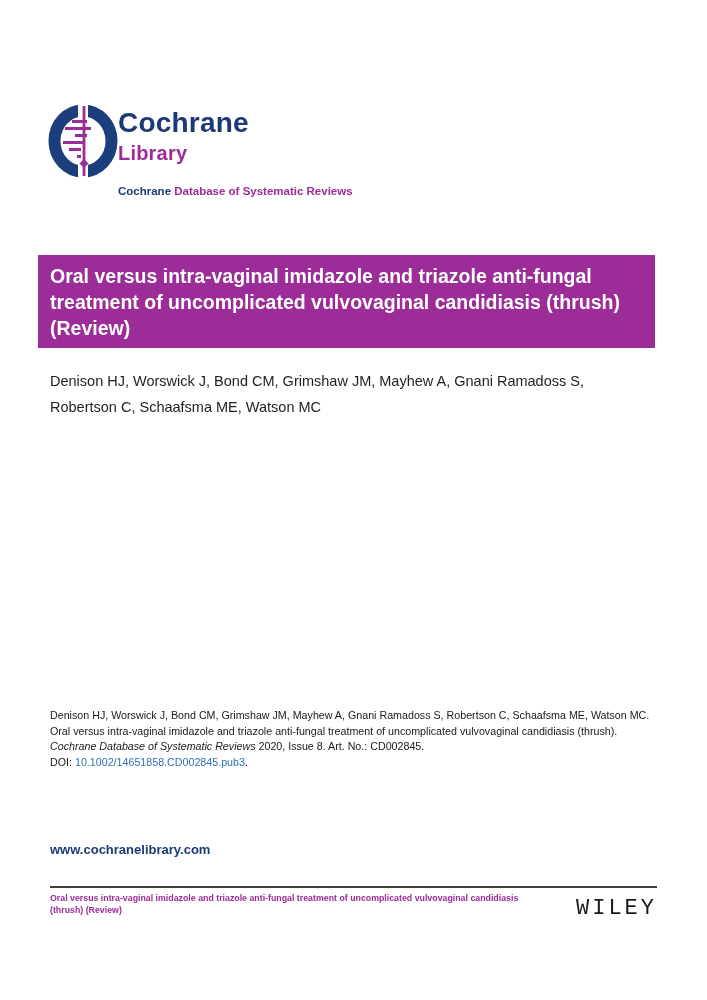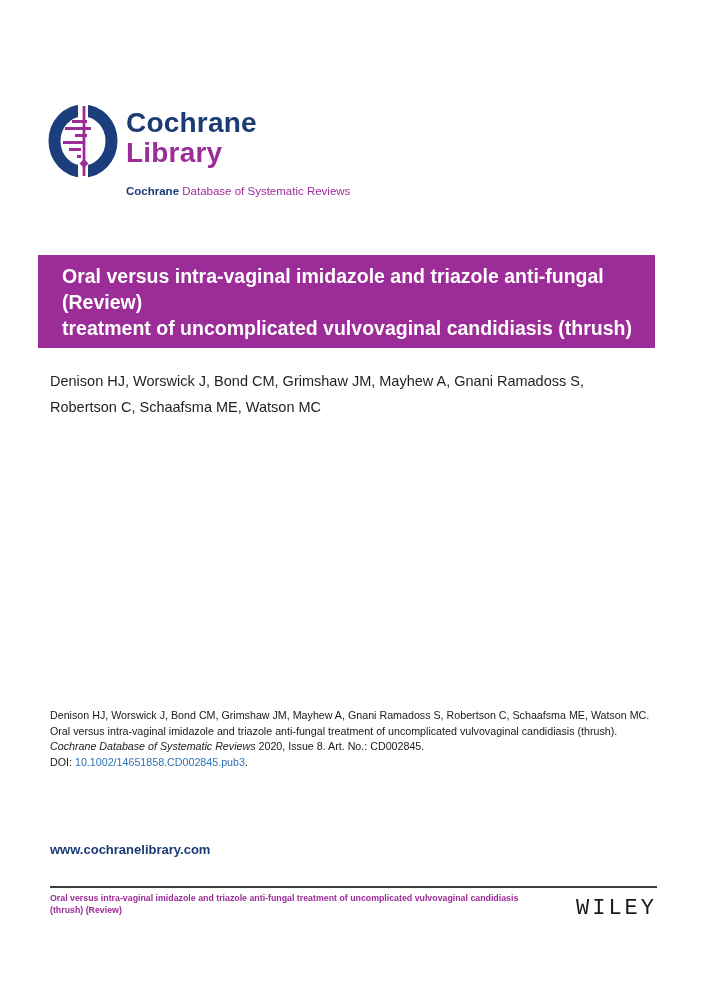--- a/index.html
+++ b/index.html
@@ -16,44 +16,44 @@
 
   
   .logo-block {
     position: absolute;
     left: 48px;
     top: 104px;
     display: flex;
     align-items: flex-start;
   }
   .logo-mark { flex: 0 0 auto; }
-  .logo-text-col { margin-left: 8px; padding-top: 4px; }
+  .logo-text-col { padding-top: 4px; }
   .logo-word1 {
     font-size: 28px; line-height: 30px; font-weight: 700;
     color: #1C3A74; letter-spacing: 0.2px;
   }
   .logo-word2 {
-    font-size: 28px; line-height: 30px; font-weight: 700;
+    font-size: 20px; line-height: 30px; font-weight: 700;
     color: #9B2C98; letter-spacing: 0.2px;
   }
   .tagline {
     margin-top: 17px;
     font-size: 11.5px; line-height: 13px;
   }
   .tagline .tag-bold { font-weight: 700; color: #1C3A74; }
-  .tagline .tag-rest { font-weight: 400; color: #9B2C98; }
+  .tagline .tag-rest { font-weight: 700; color: #9B2C98; }
 
   
   .title-banner {
     position: absolute;
     left: 38px; top: 255px;
     width: 617px; height: 93px;
     background: #9B2C98;
     color: #ffffff;
-    padding: 8px 24px;
+    padding: 8px 12px;
   }
   .title-banner .banner-line {
     font-size: 19.5px;
     line-height: 26px;
     font-weight: 700;
     white-space: nowrap;
   }
 
   
   .authors {
@@ -157,22 +157,22 @@
       <div class="logo-word2">Library</div>
       <div class="tagline">
         <span class="tag-bold">Cochrane</span>
         <span class="tag-rest">Database of Systematic Reviews</span>
       </div>
     </div>
   </div>
 
   <div class="title-banner">
     <div class="banner-line">Oral versus intra-vaginal imidazole and triazole anti-fungal</div>
+    <div class="banner-line">treatment of uncomplicated vulvovaginal candidiasis (thrush)</div>
     <div class="banner-line">(Review)</div>
-    <div class="banner-line">treatment of uncomplicated vulvovaginal candidiasis (thrush)</div>
   </div>
 
   <div class="authors">Denison HJ, Worswick J, Bond CM, Grimshaw JM, Mayhew A, Gnani Ramadoss S, Robertson C, Schaafsma ME, Watson MC</div>
 
   <div class="citation">
     <div>Denison HJ, Worswick J, Bond CM, Grimshaw JM, Mayhew A, Gnani Ramadoss S, Robertson C, Schaafsma ME, Watson MC.</div>
     <div>Oral versus intra-vaginal imidazole and triazole anti-fungal treatment of uncomplicated vulvovaginal candidiasis (thrush).</div>
     <div>
       <span class="journal-italic">Cochrane Database of Systematic Reviews</span>
       <span>2020, Issue 8. Art. No.: CD002845.</span>

